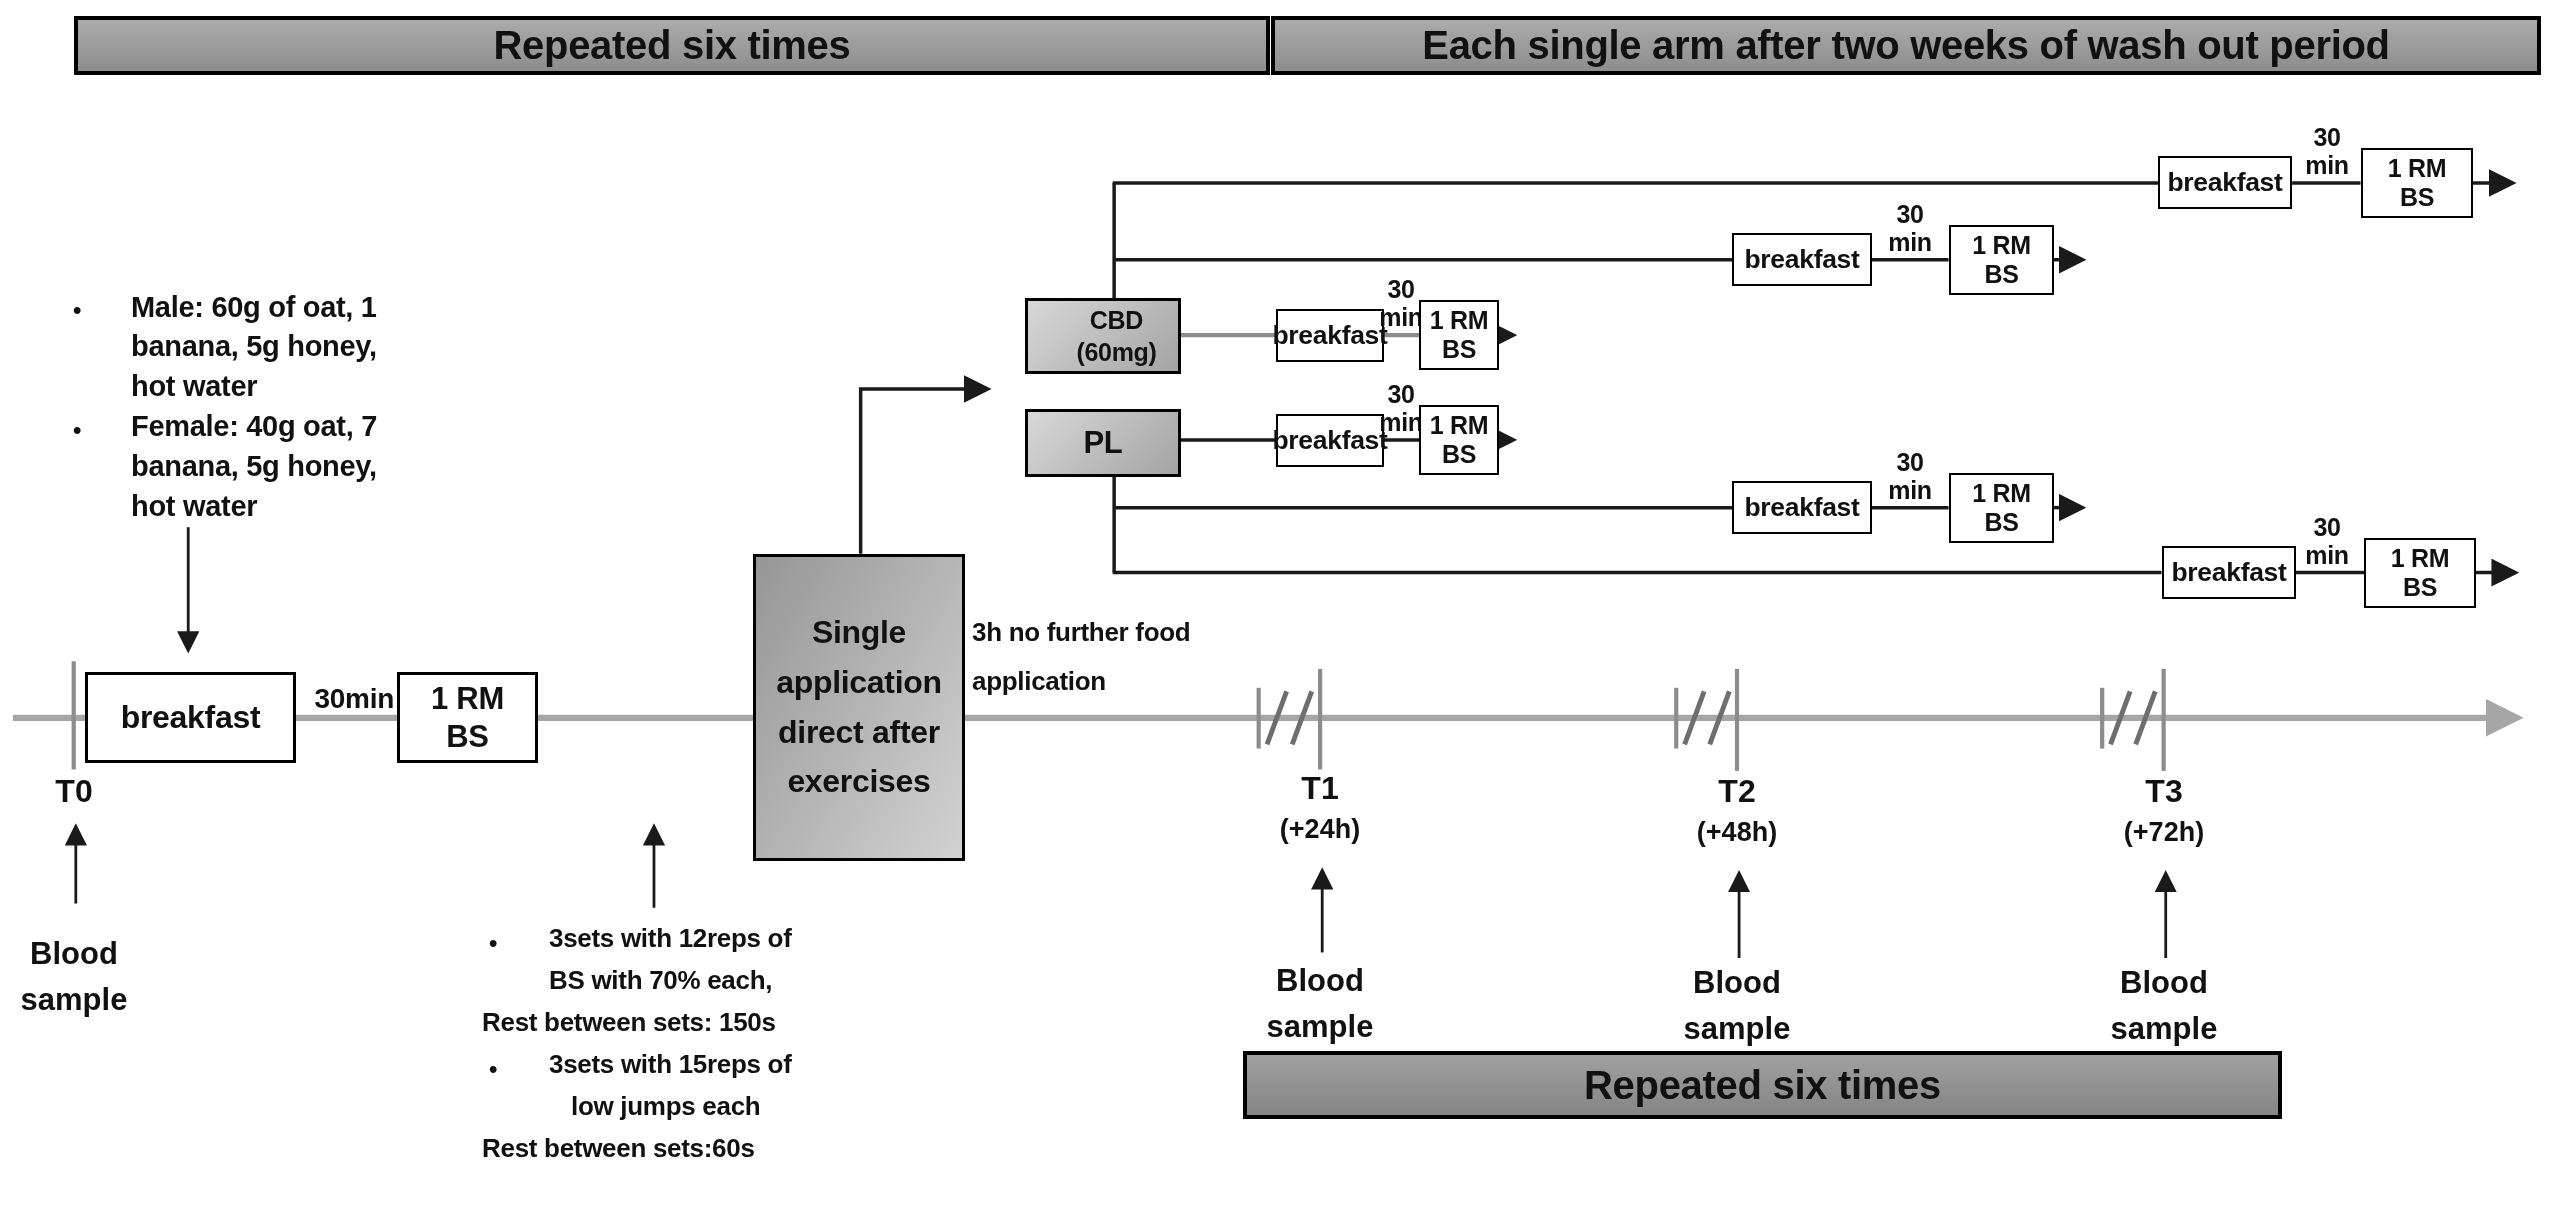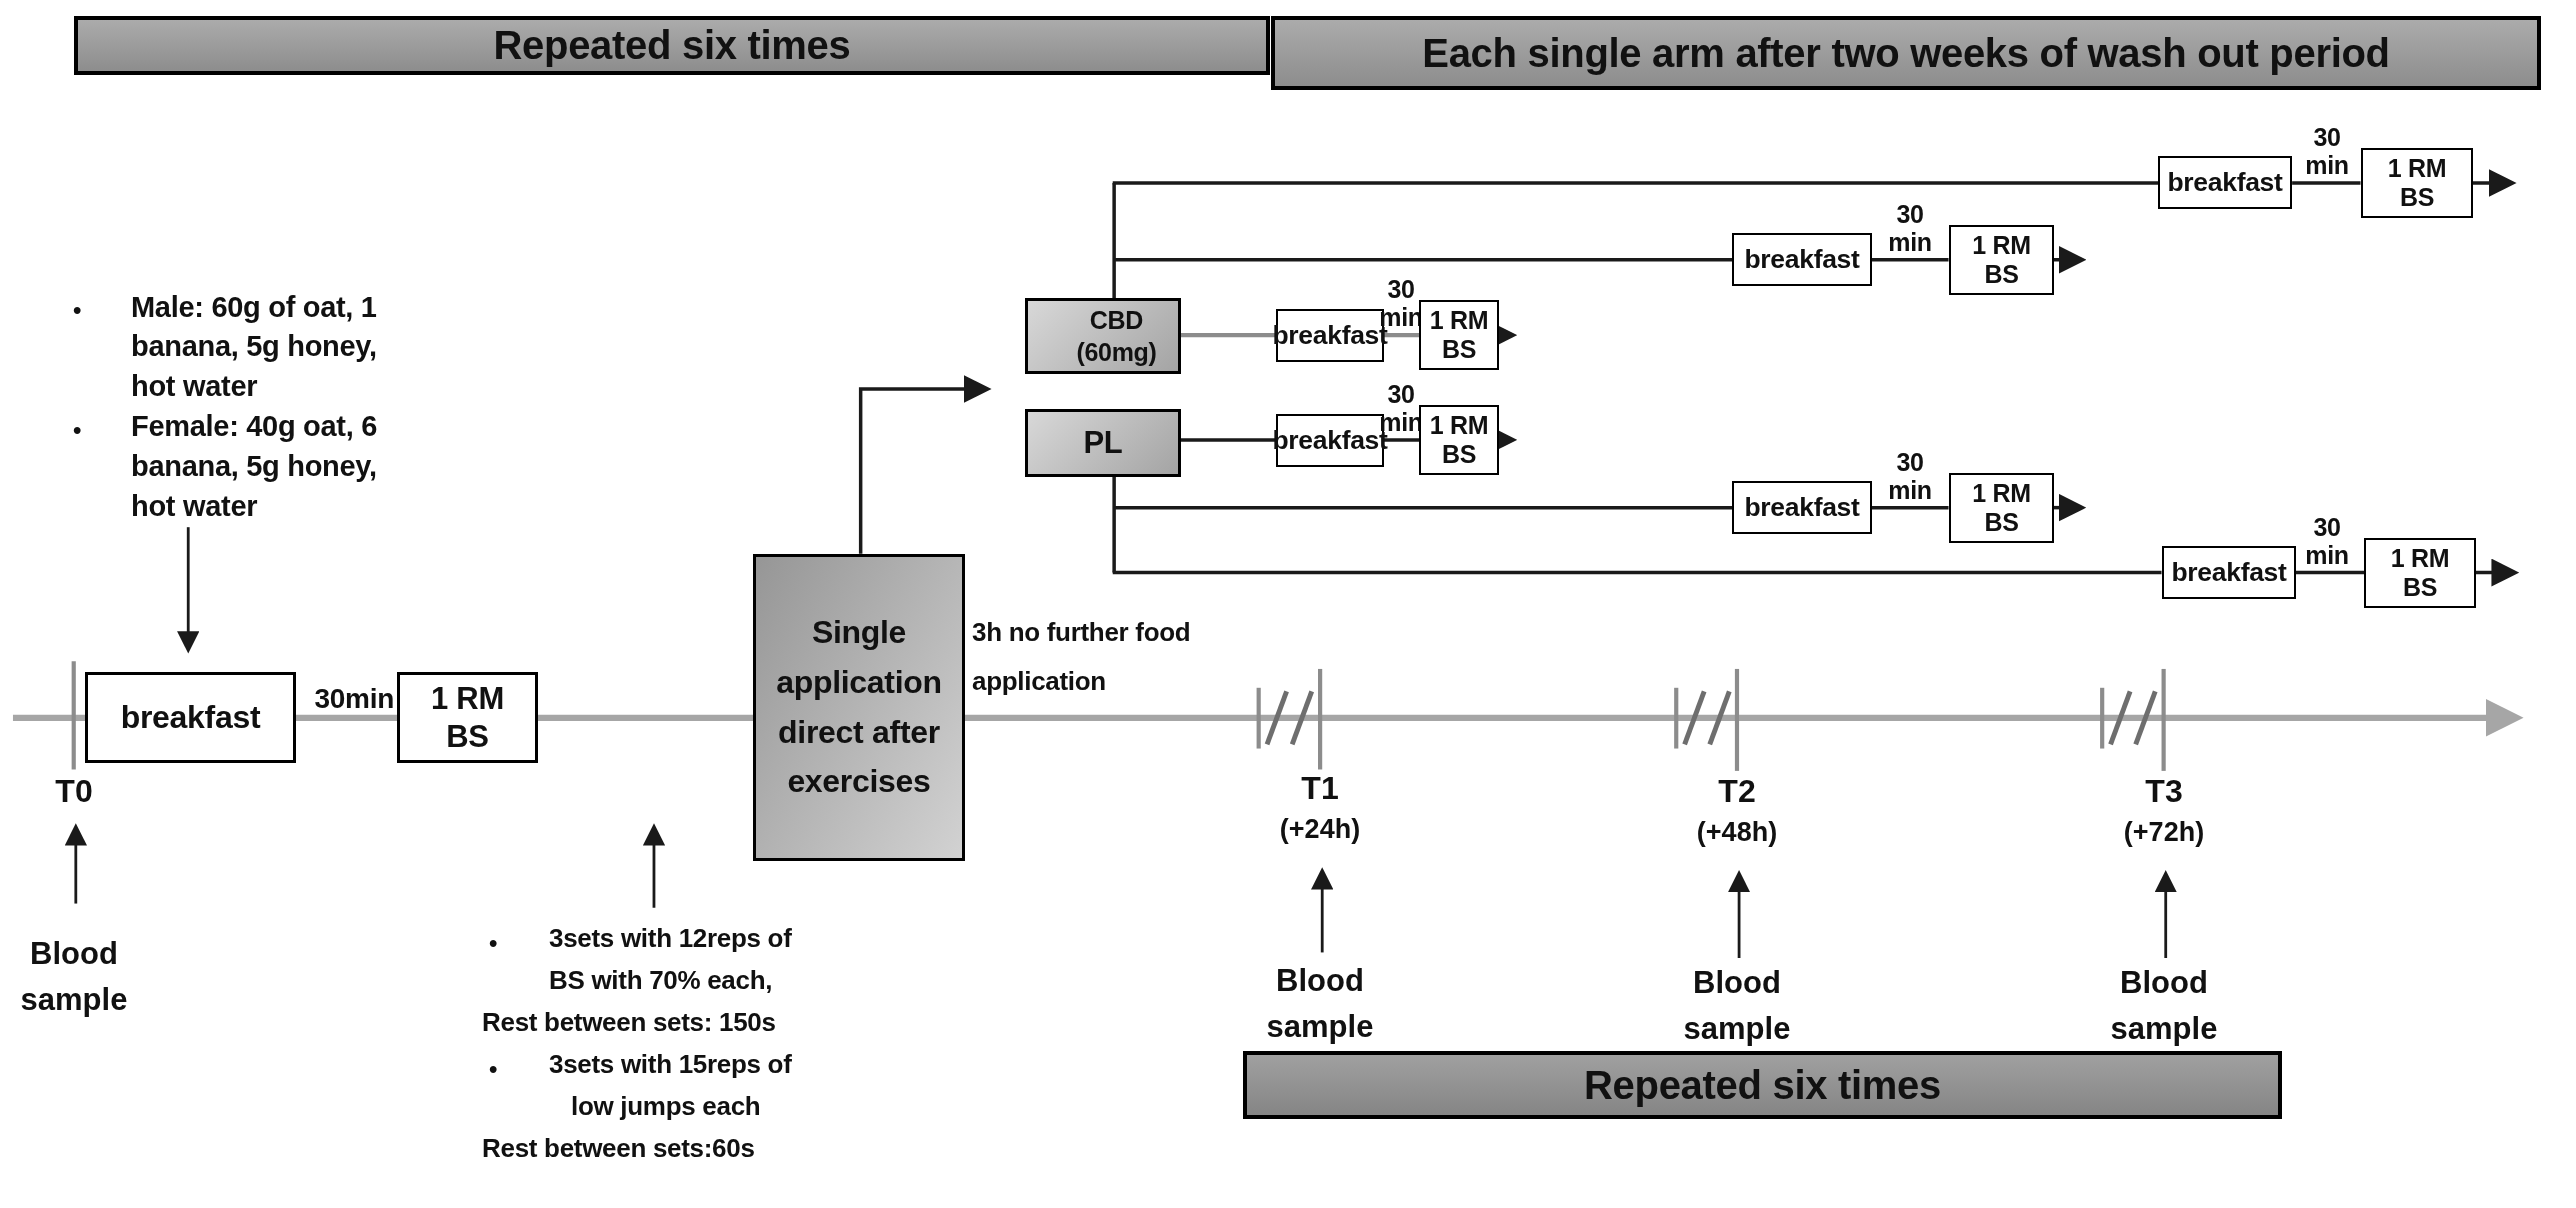--- a/index.html
+++ b/index.html
@@ -90,33 +90,33 @@
     <line x1="2490" y1="1372" x2="2490" y2="1252" stroke="#1a1a1a" stroke-width="4" marker-end="url(#mb)"></line>
     <line x1="3101" y1="1372" x2="3101" y2="1252" stroke="#1a1a1a" stroke-width="4" marker-end="url(#mb)"></line>
 
     <line x1="269" y1="755" x2="269" y2="930" stroke="#1a1a1a" stroke-width="4" marker-end="url(#mb)"></line>
     <line x1="936" y1="1300" x2="936" y2="1185" stroke="#1a1a1a" stroke-width="4" marker-end="url(#mb)"></line>
   </svg>
 
   <div class="banner" style="left:74px;top:16px;width:1196px;height:59px;">
     <span>Repeated six times</span>
   </div>
-  <div class="banner" style="left:1271px;top:16px;width:1270px;height:74px;">
+  <div class="banner" style="left:1271px;top:16px;width:1270px;height:59px;">
     <span>Each single arm after two weeks of wash out period</span>
   </div>
   <div class="banner dark" style="left:1243px;top:1051px;width:1039px;height:68px;">
     <span>Repeated six times</span>
   </div>
 
   <span class="bullet" style="left:73px;top:296px;">•</span>
   <span class="bullet" style="left:73px;top:416px;">•</span>
   <div class="note-line" style="left:131px;top:291px;">Male: 60g of oat, 1</div>
   <div class="note-line" style="left:131px;top:330px;">banana, 5g honey,</div>
   <div class="note-line" style="left:131px;top:370px;">hot water</div>
-  <div class="note-line" style="left:131px;top:410px;">Female: 40g oat, 6</div>
+  <div class="note-line" style="left:131px;top:410px;">Female: 40g oat, 7</div>
   <div class="note-line" style="left:131px;top:450px;">banana, 5g honey,</div>
   <div class="note-line" style="left:131px;top:490px;">hot water</div>
 
   <div class="box" style="left:85px;top:672px;width:211px;height:91px;font-size:32px;">
     <span>breakfast</span>
   </div>
 
   <div class="abs" style="left:293px;top:683px;width:101px;text-align:right;font-weight:bold;font-size:28px;letter-spacing:-0.3px;">30min</div>
 
   <div class="box" style="left:397px;top:672px;width:141px;height:91px;font-size:31px;line-height:1.2;">

